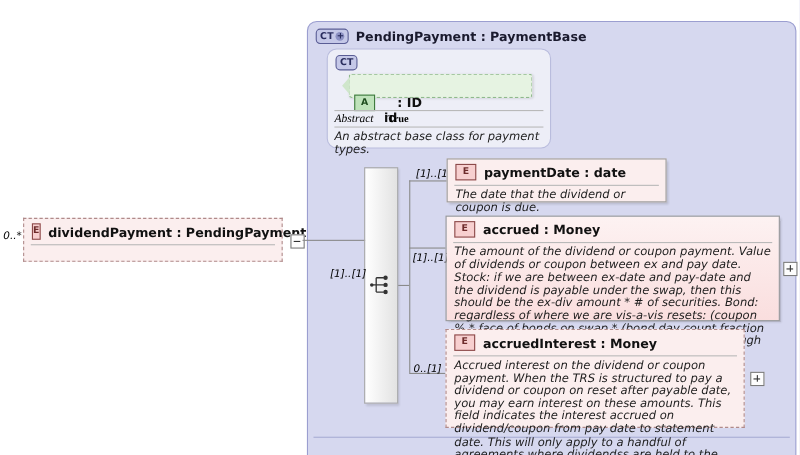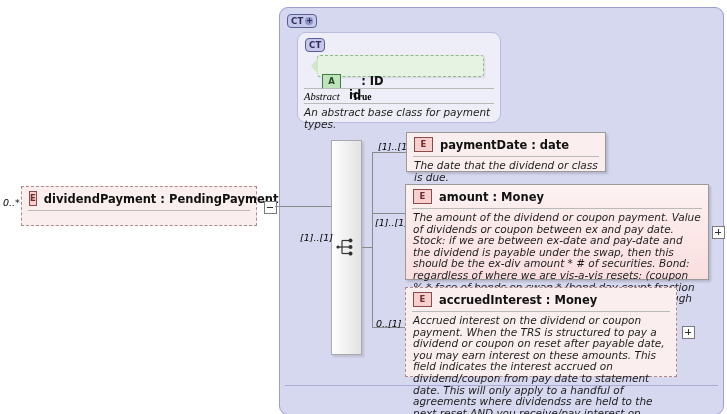--- a/index.html
+++ b/index.html
@@ -6,21 +6,21 @@
   html,body{margin:0;padding:0;}
   body{
     width:727px;height:414px;
     background:#ffffff;
     font-family:"DejaVu Sans","Liberation Sans",sans-serif;
     font-size:11px;
     color:#000;
     overflow:hidden;
     position:relative;
   }
-  .canvas{position:absolute;left:0;top:4px;width:727px;height:290px;}
+  .canvas{position:absolute;left:0;top:16px;width:727px;height:290px;}
 
   
   .abs{position:absolute;box-sizing:border-box;}
 
   
   .ct-panel{
     background:#d6d8ef;
     border:1px solid #9b9ed0;
     border-radius:9px;
   }
@@ -188,20 +188,21 @@
 <body>
 
 <div class="canvas">
 
   <div class="abs ct-panel" style="left:279px;top:3px;width:445px;height:408px;">
     <div class="hdr" style="height:19px;">
       <span class="badge">
         <span>CT</span>
           <span class="plus"></span>
       </span>
+      <span>PendingPayment : PaymentBase</span>
     </div>
   </div>
 
   <div class="abs footer-rule" style="left:285px;top:381px;width:433px;height:0;"></div>
 
   <div class="abs ct-panel-inner" style="left:297px;top:28px;width:204px;height:91px;">
     <div class="hdr-inner" style="height:18px;">
       <span class="badge">CT</span>
     </div>
   </div>
@@ -264,29 +265,29 @@
   <div class="abs line hline" style="left:372px;top:323px;width:33px;"></div>
 
   <div class="abs card" style="left:378px;top:137px;">[1]..[1]</div>
 
   <div class="abs elem" style="left:406px;top:128px;width:200px;height:40px;">
     <div class="elem-title">
       <span class="ebadge">E</span>
       <span>paymentDate : date</span>
     </div>
     <div class="rule"></div>
-    <div class="desc">The date that the dividend or class is due.</div>
+    <div class="desc">The date that the dividend or coupon is due.</div>
   </div>
 
   <div class="abs card" style="left:375px;top:213px;">[1]..[1]</div>
 
   <div class="abs elem pinkgrad" style="left:405px;top:180px;width:304px;height:96px;">
     <div class="elem-title">
       <span class="ebadge">E</span>
-      <span>amount   : Money</span>
+      <span>accrued   : Money</span>
     </div>
     <div class="rule"></div>
     <div class="desc" style="padding-top:3px;">The amount of the dividend or coupon payment. Value of dividends or coupon between ex and pay date. Stock: if we are between ex-date and pay-date and the dividend is payable under the swap, then this should be the ex-div amount * # of securities. Bond: regardless of where we are vis-a-vis resets: (coupon % * face of bonds on swap * (bond day count fraction using days last coupon pay date of the bond through today).</div>
   </div>
 
   <div class="expander plus" style="left:712px;top:222px;"></div>
 
   <div class="abs card" style="left:376px;top:314px;">0..[1]</div>
 
   <div class="abs elem dashed" style="left:405px;top:283px;width:272px;height:90px;">

